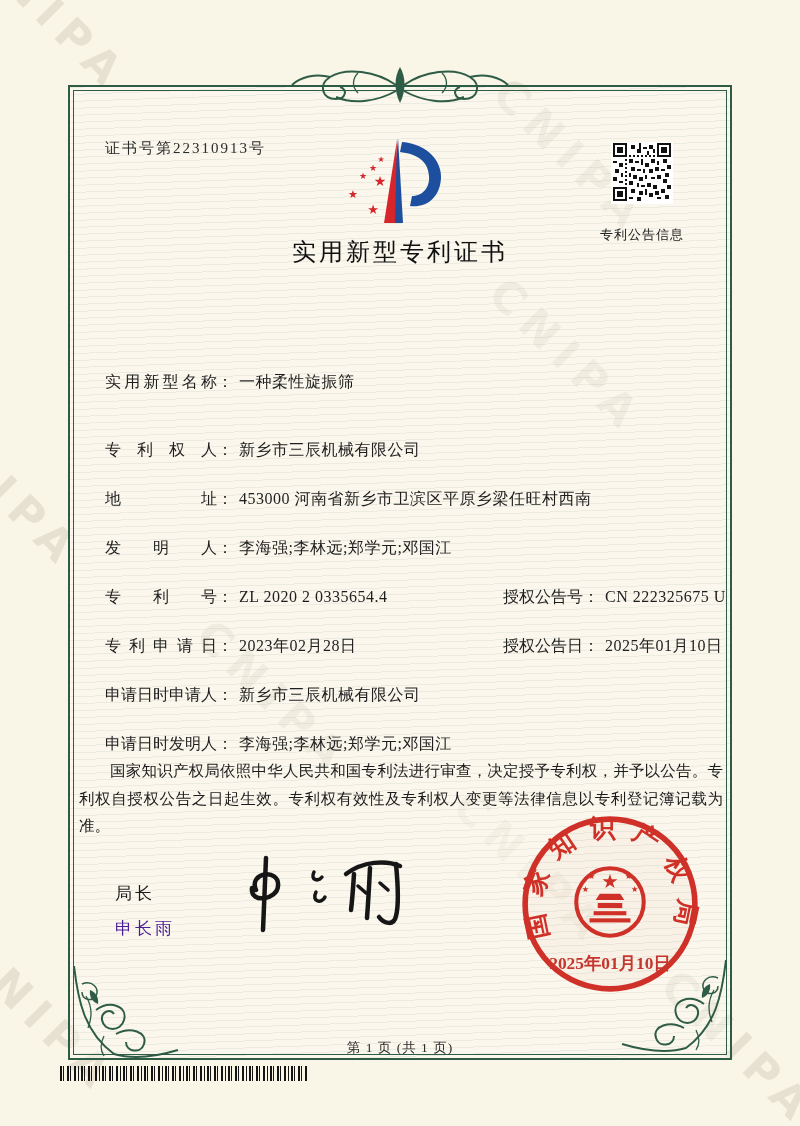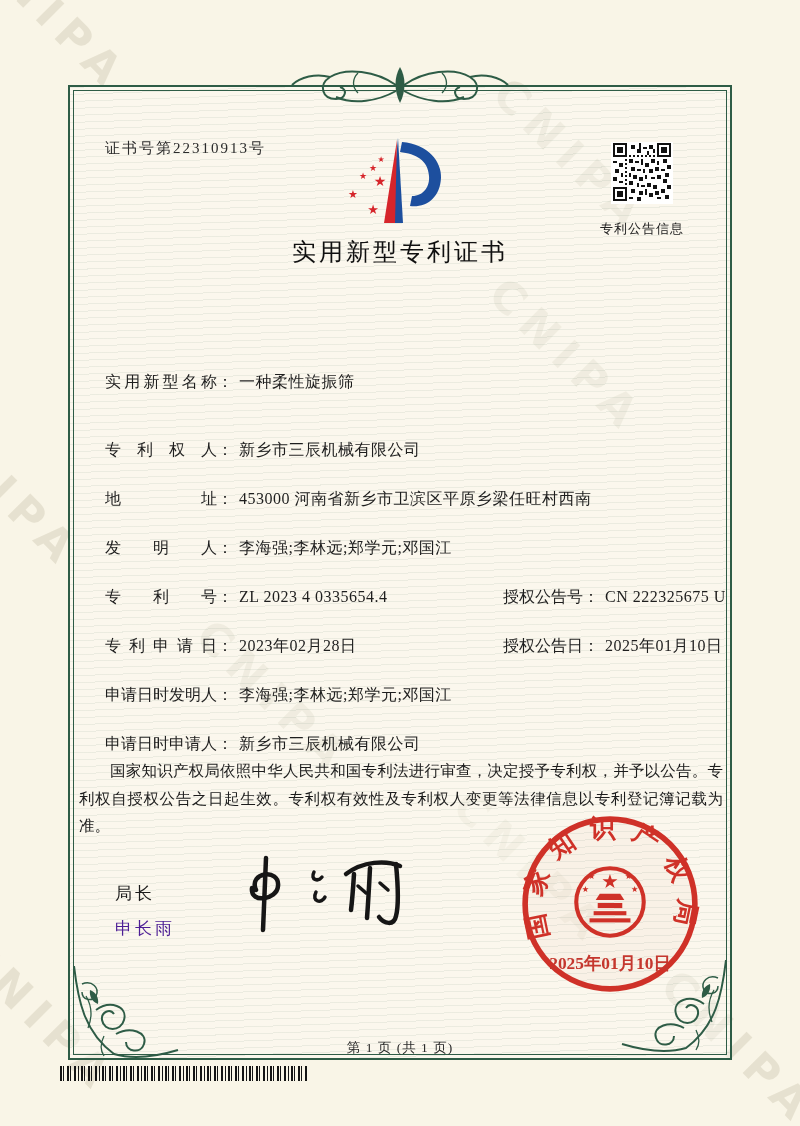--- a/index.html
+++ b/index.html
@@ -30,21 +30,21 @@
   .orn.top-center{left:288px;top:61px;}
   .orn.bottom-left{left:70px;top:962px;}
   .orn.bottom-right{left:618px;top:952px;transform:scaleX(-1);}
 
   
   .content{position:absolute;z-index:5;left:0;top:0;width:800px;height:868px;}
   .cert-no{position:absolute;left:105px;top:139px;font-size:15px;letter-spacing:2px;color:#2b2b2b;}
   .logo{position:absolute;left:340px;top:128px;}
   .qr-wrap{position:absolute;left:596px;top:142px;width:92px;text-align:center;}
   .qr-box{margin:0 auto;width:60px;height:60px;background:#fff;padding:1px;}
-  .qr-caption{margin-top:16px;font-size:13px;letter-spacing:1px;color:#222;}
+  .qr-caption{margin-top:22px;font-size:13px;letter-spacing:1px;color:#222;}
   .doc-title{position:absolute;left:0;top:236px;width:800px;text-align:center;
       font-size:24px;font-weight:normal;letter-spacing:3px;color:#101010;}
 
   .fields{position:absolute;left:105px;top:328px;width:600px;font-size:16px;line-height:24px;color:#1e1e1e;}
   .f-row{margin-bottom:25px;white-space:nowrap;}
   .f-row.first{margin-bottom:44px;margin-top:42px;}
   .f-label{display:inline-block;width:112px;text-align:justify;text-align-last:justify;vertical-align:top;}
   .f-colon{display:inline-block;vertical-align:top;}
   .f-value{display:inline-block;margin-left:6px;vertical-align:top;letter-spacing:.5px;}
   .f-double{display:flex;}
@@ -189,39 +189,39 @@
         <span class="f-label">专利权人</span><span class="f-colon">：</span><span class="f-value">新乡市三辰机械有限公司</span>
       </div>
       <div class="f-row">
         <span class="f-label">地址</span><span class="f-colon">：</span><span class="f-value">453000 河南省新乡市卫滨区平原乡梁任旺村西南</span>
       </div>
       <div class="f-row">
         <span class="f-label">发明人</span><span class="f-colon">：</span><span class="f-value">李海强;李林远;郑学元;邓国江</span>
       </div>
       <div class="f-row f-double">
         <div class="f-cell-left">
-          <span class="f-label">专利号</span><span class="f-colon">：</span><span class="f-value">ZL 2023 4 0335654.4</span>
+          <span class="f-label">专利号</span><span class="f-colon">：</span><span class="f-value">ZL 2020 2 0335654.4</span>
         </div>
         <div class="f-cell-right">
           <span class="f-label-r">授权公告号</span><span class="f-colon">：</span><span class="f-value">CN 222325675 U</span>
         </div>
       </div>
       <div class="f-row f-double">
         <div class="f-cell-left">
           <span class="f-label">专利申请日</span><span class="f-colon">：</span><span class="f-value">2023年02月28日</span>
         </div>
         <div class="f-cell-right">
           <span class="f-label-r">授权公告日</span><span class="f-colon">：</span><span class="f-value">2025年01月10日</span>
         </div>
       </div>
       <div class="f-row">
+        <span class="f-label">申请日时申请人</span><span class="f-colon">：</span><span class="f-value">新乡市三辰机械有限公司</span>
+      </div>
+      <div class="f-row">
         <span class="f-label">申请日时发明人</span><span class="f-colon">：</span><span class="f-value">李海强;李林远;郑学元;邓国江</span>
-      </div>
-      <div class="f-row">
-        <span class="f-label">申请日时申请人</span><span class="f-colon">：</span><span class="f-value">新乡市三辰机械有限公司</span>
       </div>
     </div>
 
     <div class="statement">
       <span>国家知识产权局依照中华人民共和国专利法进行审查，决定授予专利权，并予以公告。</span><span>专利权自授权公告之日起生效。专利权有效性及专利权人变更等法律信息以专利登记簿记载为准。</span>
     </div>
 
     <div class="sig-title">局长</div>
     <div class="sig-name">申长雨</div>
     <div class="sig-script">

